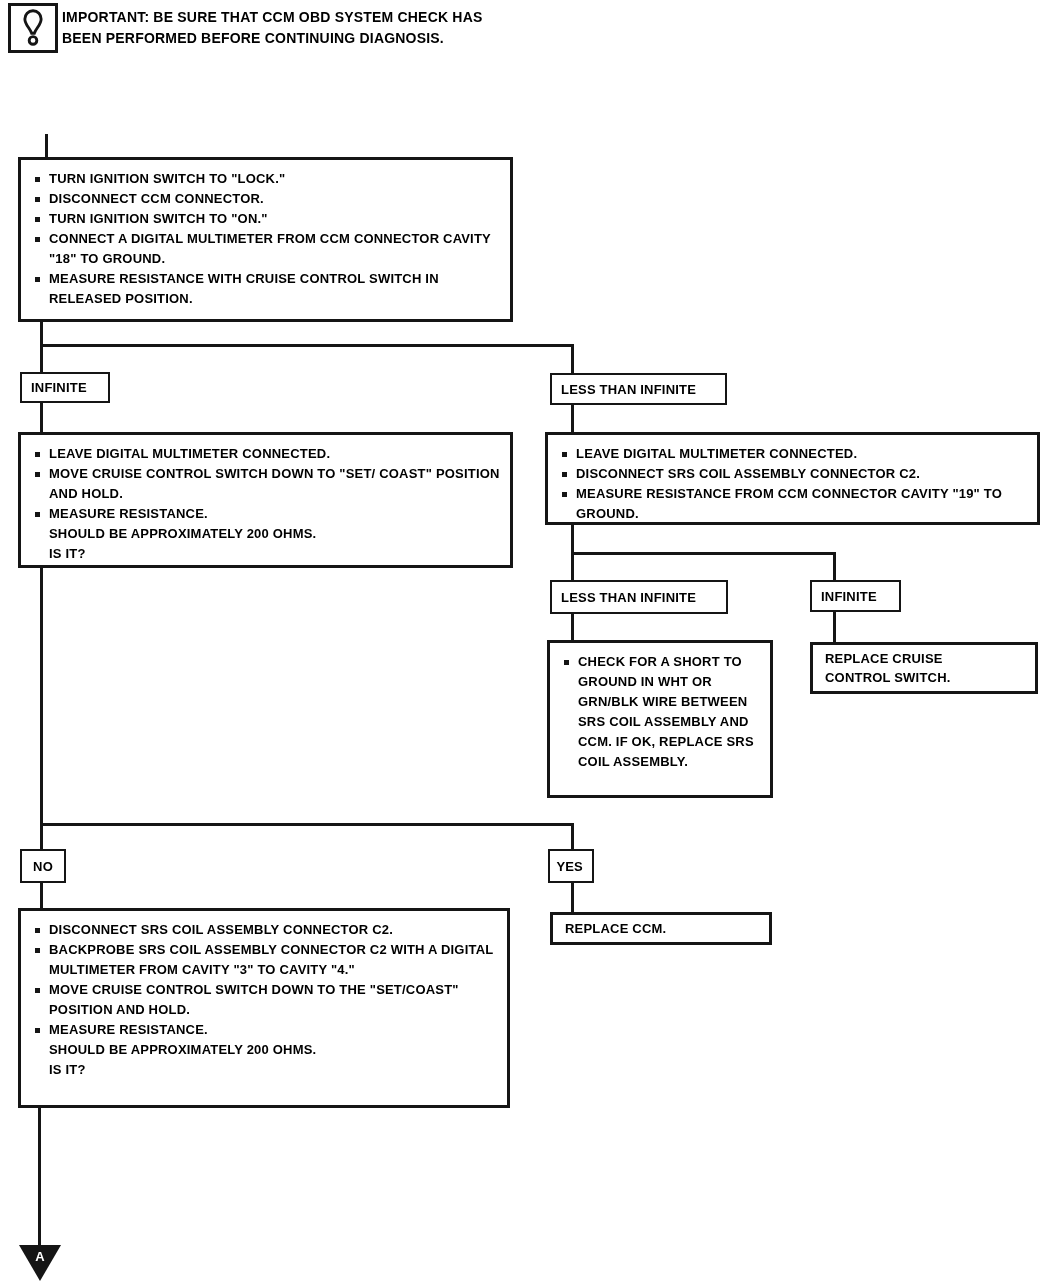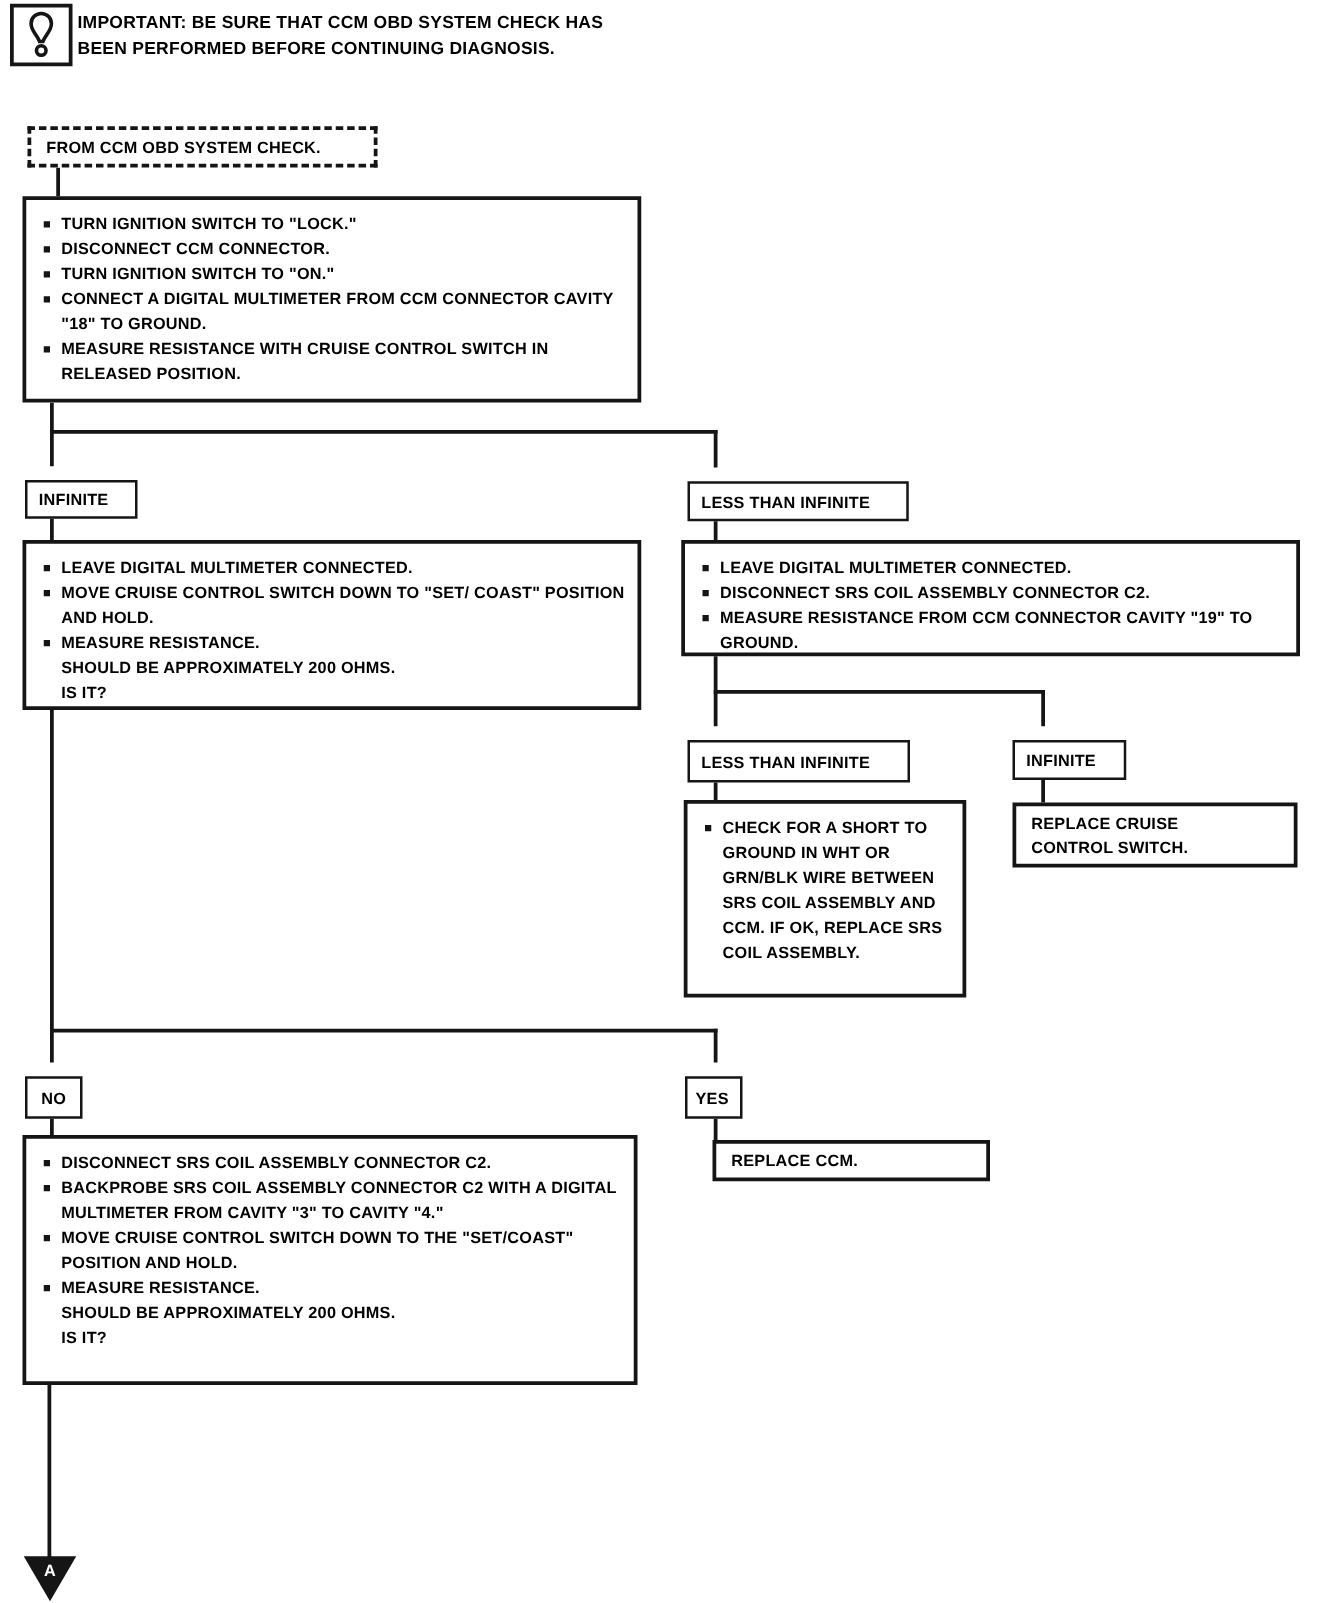--- a/index.html
+++ b/index.html
@@ -7,42 +7,42 @@
     position:relative;width:1056px;height:1282px;background:#ffffff;
     font-family:"Liberation Sans", sans-serif;font-weight:700;color:#000000;
     letter-spacing:.2px;
   }
   
   .notice-icon{position:absolute;left:8px;top:3px;width:44px;height:44px;border:3px solid #151515;}
   .notice-icon svg{display:block;width:100%;height:100%;}
   .notice-text{position:absolute;left:62px;top:7px;width:500px;font-size:14px;line-height:21px;}
   
   .node{position:absolute;border:3px solid #151515;background:#fff;box-sizing:border-box;font-size:13px;}
-  .node.small{border-width:2px;display:flex;align-items:center;padding:4px 9px;white-space:nowrap;margin-top:12px;}
+  .node.small{border-width:2px;display:flex;align-items:center;padding:4px 9px;white-space:nowrap;}
   .node.start{border:3px dashed #151515;display:flex;align-items:center;padding:0 12px;white-space:nowrap;}
   .node.action{display:flex;align-items:center;padding:2px 12px;}
   .list{padding:9px 10px 6px 14px;}
   .li{display:flex;gap:9px;line-height:20px;}
   .li .dot{flex:0 0 5px;width:5px;height:5px;background:#151515;margin-top:8px;}
   .li.no-bullet .dot{visibility:hidden;}
   .li-text{flex:1;}
   
   .n-start{left:22px;top:101px;width:280px;height:33px;}
   .n-step1{left:18px;top:157px;width:495px;height:165px;}
   .n-inf1{left:20px;top:372px;width:90px;height:31px;}
   .n-lti1{left:550px;top:373px;width:177px;height:32px;}
   .n-lefttest{left:18px;top:432px;width:495px;height:136px;}
   .n-righttest{left:545px;top:432px;width:495px;height:93px;}
   .n-lti2{left:550px;top:580px;width:178px;height:34px;}
   .n-inf2{left:810px;top:580px;width:91px;height:32px;}
   .n-check{left:547px;top:640px;width:226px;height:158px;}
   .n-cruise{left:810px;top:642px;width:228px;height:52px;}
   .n-no{left:20px;top:849px;width:46px;height:34px;justify-content:center;}
   .n-yes{left:548px;top:849px;width:46px;height:34px;justify-content:flex-end;}
-  .n-ccm{left:550px;top:912px;width:222px;height:33px;margin-left:20px;}
+  .n-ccm{left:550px;top:912px;width:222px;height:33px;}
   .n-bottom{left:18px;top:908px;width:492px;height:200px;}
   .cruise-text{display:block;width:160px;line-height:19px;}
   
   .edge{position:absolute;background:#151515;}
   .e1{left:45px;top:134px;width:3px;height:24px;}
   .e2{left:40px;top:322px;width:3px;height:51px;}
   .e3{left:40px;top:344px;width:534px;height:3px;}
   .e4{left:571px;top:344px;width:3px;height:30px;}
   .e5{left:40px;top:402px;width:3px;height:31px;}
   .e6{left:571px;top:404px;width:3px;height:29px;}
@@ -86,23 +86,20 @@
   <div class="edge e9"></div>
   <div class="edge e10"></div>
   <div class="edge e11"></div>
   <div class="edge e12"></div>
   <div class="edge e13"></div>
   <div class="edge e14"></div>
   <div class="edge e15"></div>
   <div class="edge e16"></div>
   <div class="edge e17"></div>
 
-  <div class="node start n-start">
-    <span>FROM CCM OBD SYSTEM CHECK.</span>
-  </div>
 
   <div class="node n-step1">
     <div class="list">
 
     <div class="li">
           <span class="dot"></span>
           <span class="li-text">TURN IGNITION SWITCH TO "LOCK."</span>
         </div>
         <div class="li">
           <span class="dot"></span>

